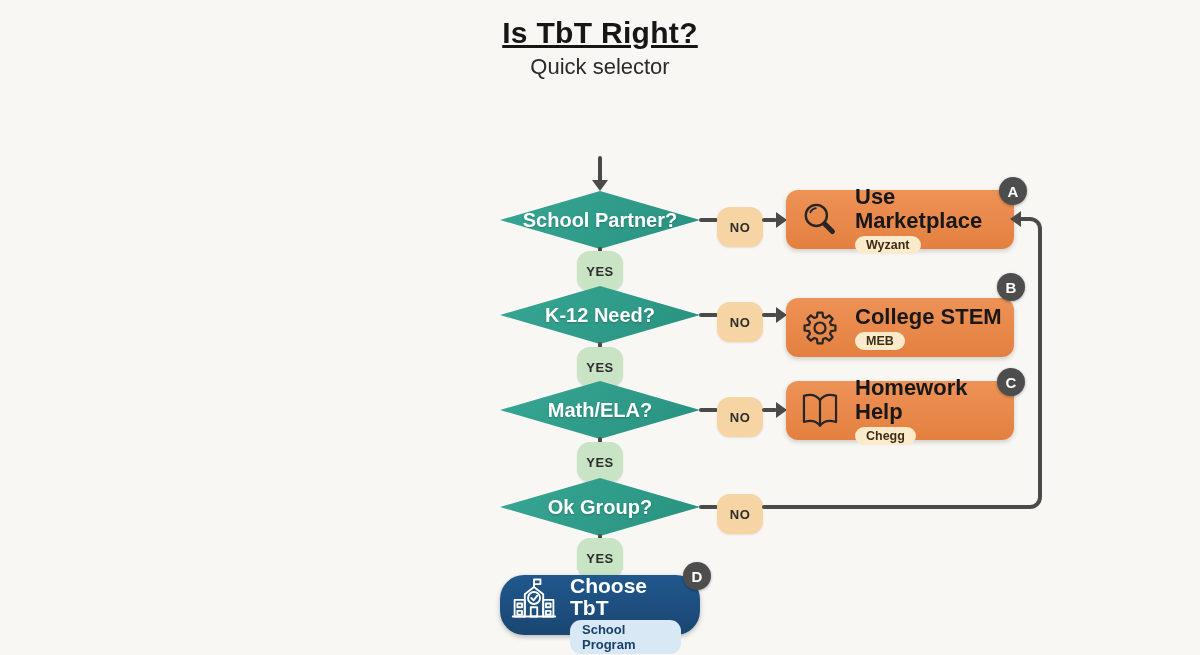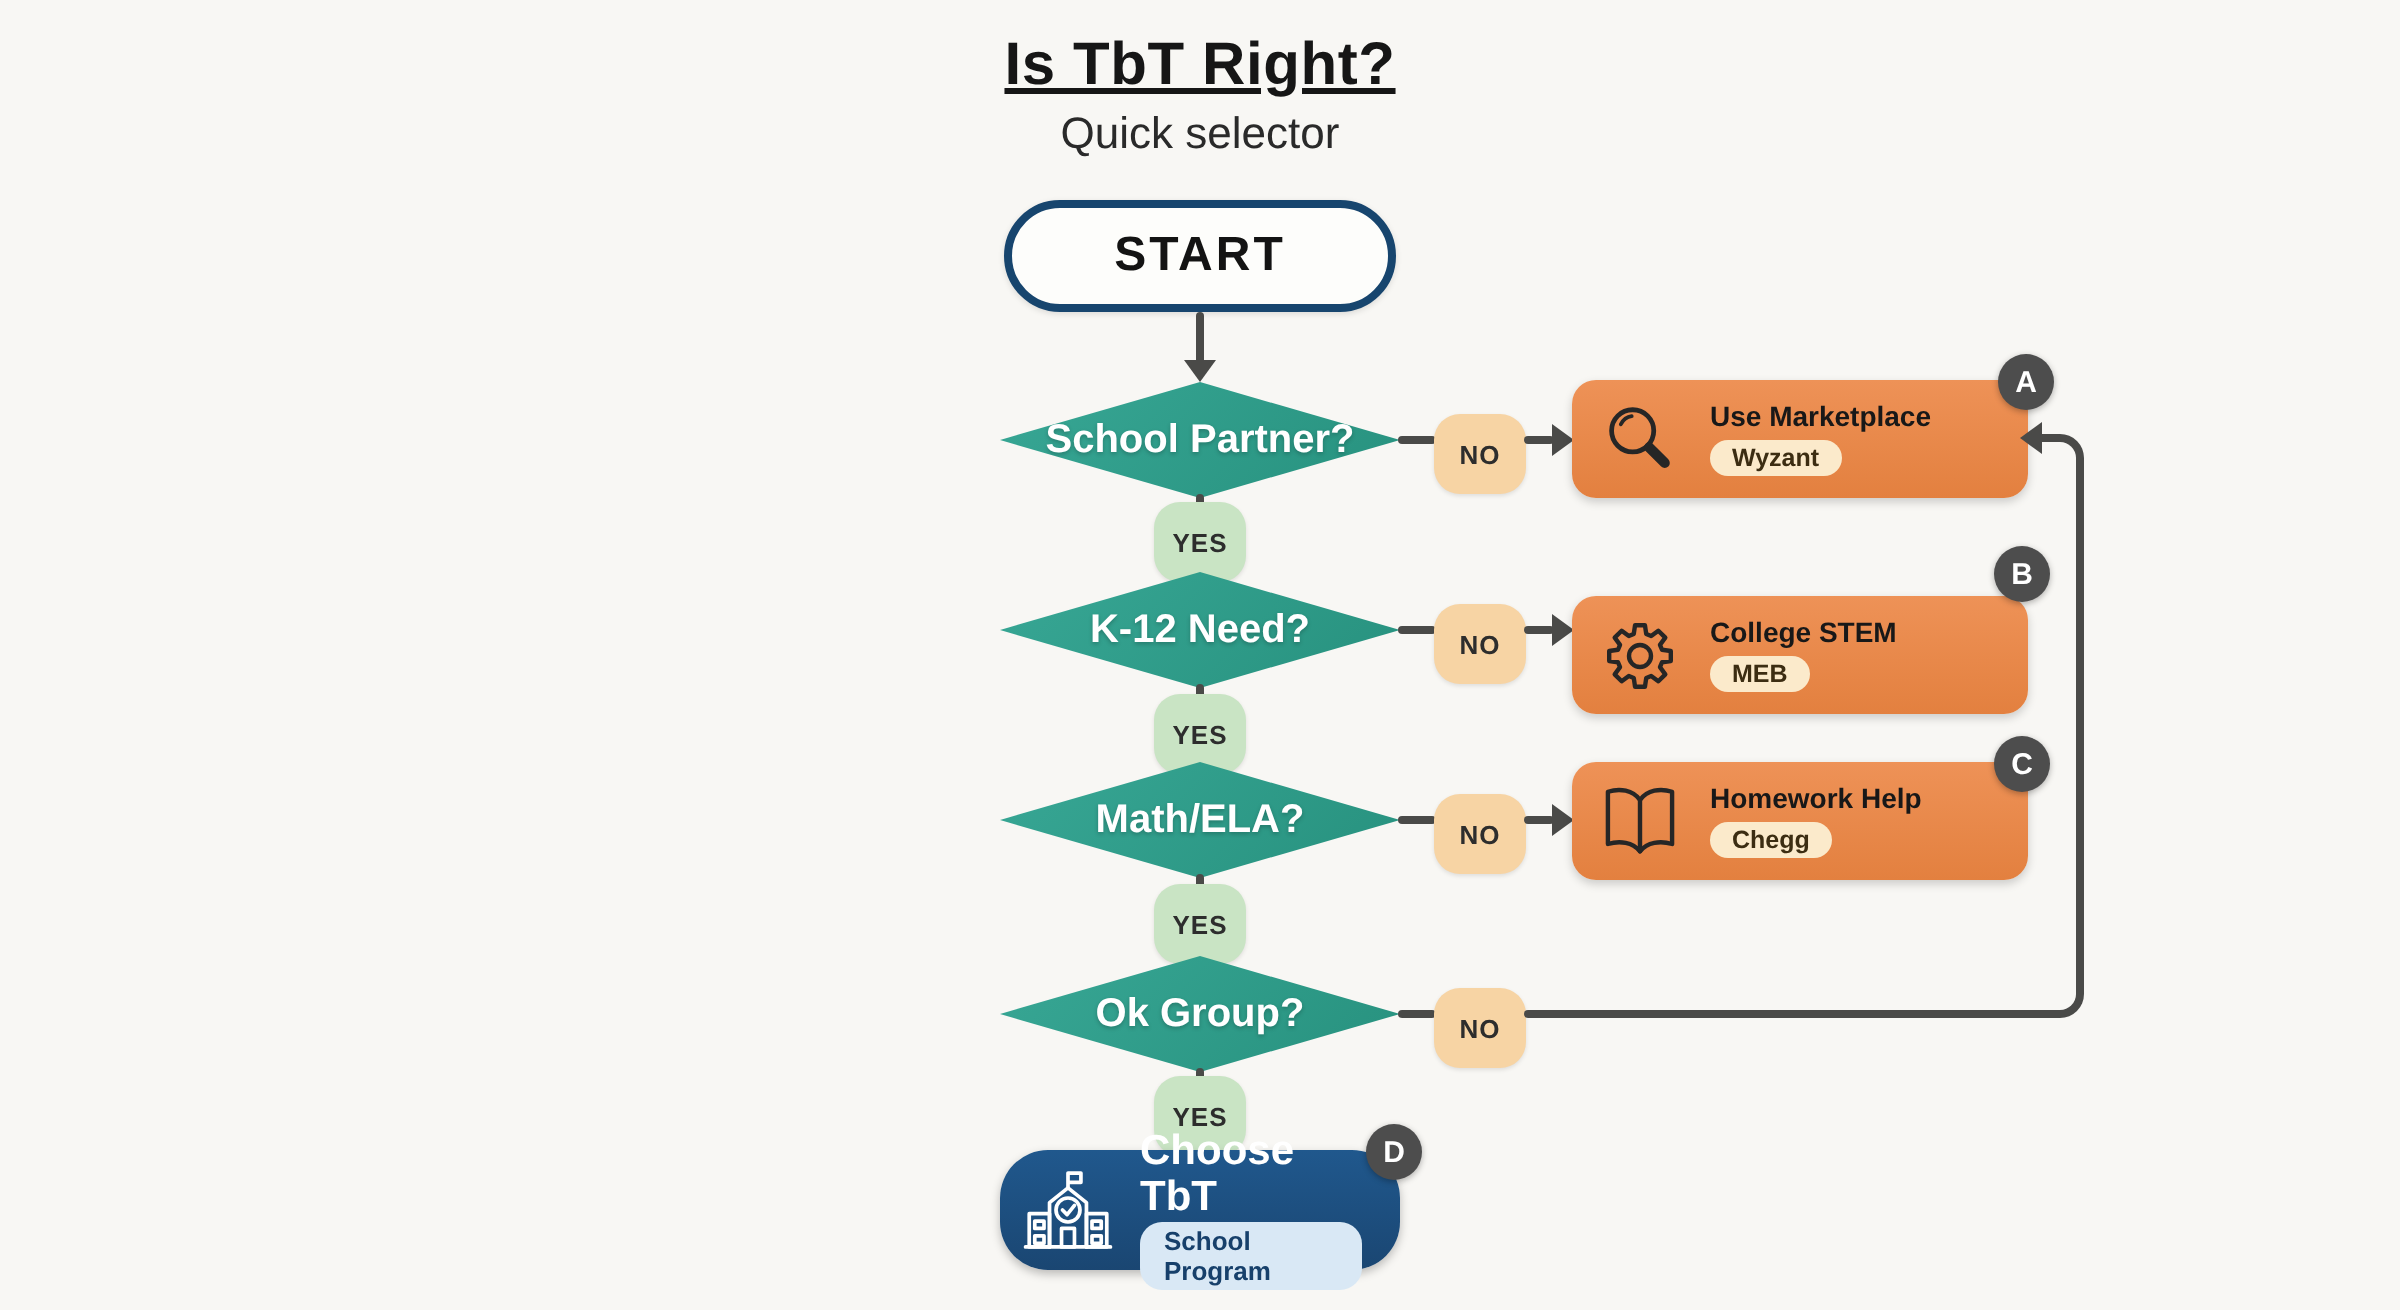--- a/index.html
+++ b/index.html
@@ -72,31 +72,31 @@
 
   
   .outcome {
     position: absolute; width: 228px; height: 59px; border-radius: 12px;
     background: linear-gradient(180deg, #ee9257 0%, #e3803f 100%);
     display: flex; align-items: center; gap: 13px; padding: 0 10px 0 12px;
     box-shadow: 0 2px 5px rgba(0,0,0,.18);
   }
   .outcome .icon { width: 44px; height: 44px; flex: 0 0 auto; }
   .outcome .txt { display: flex; flex-direction: column; align-items: flex-start; }
-  .outcome .o-title { font-size: 14px; font-weight: 800; color: #181818; line-height: 1.1; }
+  .outcome .o-title { font-size: 22px; font-weight: 800; color: #181818; line-height: 1.1; }
   .outcome .o-tag {
     margin-top: 3px; background: #fbeacb; color: #3c2d12;
     font-size: 12.5px; font-weight: 700; padding: 2px 11px; border-radius: 10px;
   }
 
   
   .final {
     position: absolute; left: 500px; top: 575px; width: 200px; height: 60px;
     border-radius: 24px; background: linear-gradient(180deg, #20588d 0%, #1a4672 100%);
-    display: flex; align-items: center; gap: 12px; padding: 0 19px 0 10px;
+    display: flex; align-items: flex-start; gap: 12px; padding: 0 19px 0 10px;
     box-shadow: 0 2px 5px rgba(0,0,0,.25);
   }
   .final .icon { width: 48px; height: 46px; flex: 0 0 auto; }
   .final .txt { display: flex; flex-direction: column; align-items: flex-start; }
   .final .f-title { font-size: 21px; font-weight: 800; color: #ffffff; line-height: 1.05; }
   .final .f-tag {
     margin-top: 1px; background: #d9e8f5; color: #17406b;
     font-size: 13px; font-weight: 700; padding: 2px 12px; border-radius: 11px;
   }
 
@@ -111,21 +111,20 @@
   svg { display: block; }
 </style>
 </head>
 <body>
 
 <div id="canvas">
 
   <div class="title">Is TbT Right?</div>
   <div class="subtitle">Quick selector</div>
 
-  <div class="start">START</div>
 
   <div class="vline" style="left:598px; top:156px; height:26px;"></div>
   <div class="arr-d" style="left:592px; top:180px;"></div>
 
   <div class="diamond" style="left:500px; top:191px;">School Partner?</div>
 
   <div class="hline" style="left:699px; top:218px; width:19px;"></div>
   <div class="pill pill-no" style="left:717px; top:207px;">NO</div>
   <div class="hline" style="left:762px; top:218px; width:15px;"></div>
   <div class="arr-r" style="left:776px; top:212px;"></div>

